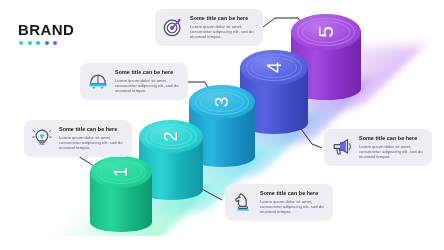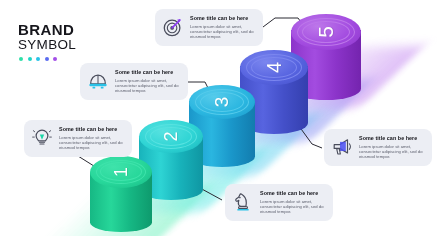--- a/index.html
+++ b/index.html
@@ -96,21 +96,20 @@
 <div id="stage">
 
   <div class="glow" style="left: 35px; top: 186px; width: 115px; background: linear-gradient(90deg, rgba(255, 255, 255, 0) 0%, rgb(110, 240, 189) 100%);"></div>
   <div class="glow" style="left: 95px; top: 150px; width: 110px; background: linear-gradient(90deg, rgba(255, 255, 255, 0) 0%, rgb(95, 232, 228) 100%);"></div>
   <div class="glow" style="left: 150px; top: 114px; width: 108px; background: linear-gradient(90deg, rgba(255, 255, 255, 0) 0%, rgb(102, 210, 240) 100%);"></div>
   <div class="glow" style="left: 205px; top: 80px; width: 105px; background: linear-gradient(90deg, rgba(255, 255, 255, 0) 0%, rgb(139, 148, 242) 100%);"></div>
   <div class="glow" style="left: 258px; top: 46px; width: 102px; background: linear-gradient(90deg, rgba(255, 255, 255, 0) 0%, rgb(196, 137, 240) 100%);"></div>
 
   <div id="brand">
     <div class="b-line1">BRAND</div>
-    <div class="b-line2">SYMBOL</div>
     <div class="b-dots">
       <i style="background: rgb(47, 224, 168);"></i>
       <i style="background: rgb(31, 214, 198);"></i>
       <i style="background: rgb(41, 194, 232);"></i>
       <i style="background: rgb(91, 108, 240);"></i>
       <i style="background: rgb(163, 78, 232);"></i>
     </div>
   </div>
 
   <div class="cyl" style="left:291px; top:14px; width:70px; height:86px; z-index:5;">

